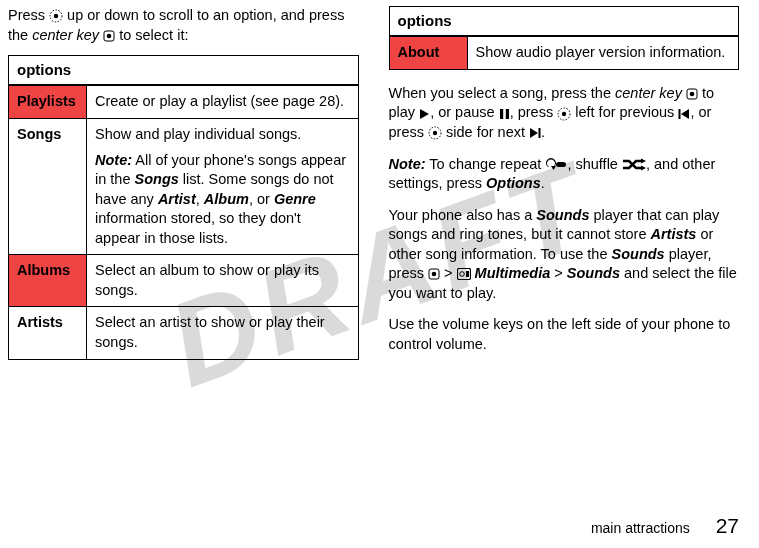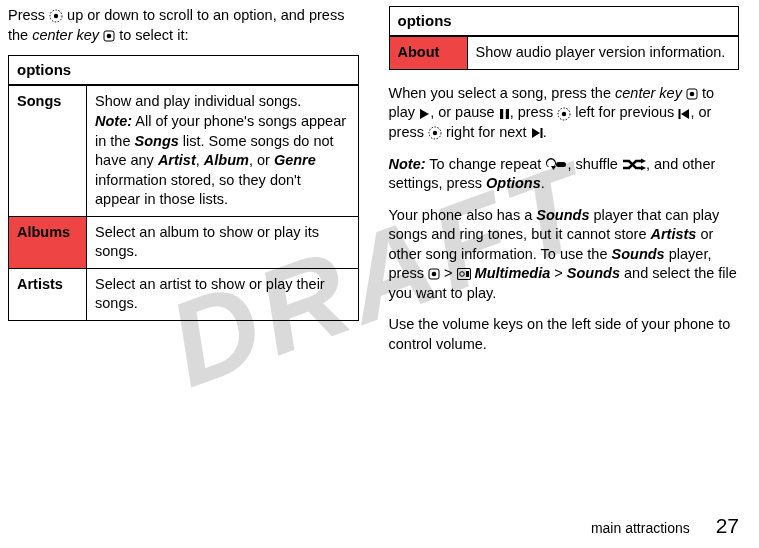--- a/index.html
+++ b/index.html
@@ -99,23 +99,27 @@
             <circle cx="6" cy="6" r="2.3" fill="#000"></circle>
           </svg></span><span> to select it:</span>
     </p>
 
     <table class="options">
       <tbody>
           <tr>
             <th class="hdr" colspan="2">options</th>
           </tr>
       <tr>
+        <td class="label">Playlists</td>
+        <td>Create or play a playlist (see page 28).</td>
+      </tr>
+      <tr>
         <td class="label white">Songs</td>
         <td>
-          <div style="margin-bottom:0">Show and play individual songs.</div>
+          <div style="margin-bottom:6px">Show and play individual songs.</div>
           <div>
             <span class="bold">Note:</span><span> All of your phone's songs appear in the </span><span class="bold cond">Songs</span><span> list. Some songs do not have any </span><span class="bold cond">Artist</span><span>, </span><span class="bold cond">Album</span><span>, or </span><span class="bold cond">Genre</span><span> information stored, so they don't appear in those lists.</span>
           </div>
         </td>
       </tr>
       <tr>
         <td class="label">Albums</td>
         <td>Select an album to show or play its songs.</td>
       </tr>
       <tr>
@@ -150,21 +154,21 @@
             <rect x="6.8" y="1" width="3.2" height="10" fill="#000"></rect>
           </svg></span><span>, press </span><span class="glyph"><svg width="14" height="14" viewBox="0 0 14 14">
             <circle cx="7" cy="7" r="6" fill="none" stroke="#000" stroke-width="1" stroke-dasharray="1.5 1.5"></circle>
             <circle cx="7" cy="7" r="2.2" fill="#000"></circle>
           </svg></span><span> left for previous </span><span class="glyph"><svg width="12" height="12" viewBox="0 0 12 12">
             <rect x="0.5" y="1" width="2" height="10" fill="#000"></rect>
             <polygon points="11,1 3,6 11,11" fill="#000"></polygon>
           </svg></span><span>, or press </span><span class="glyph"><svg width="14" height="14" viewBox="0 0 14 14">
             <circle cx="7" cy="7" r="6" fill="none" stroke="#000" stroke-width="1" stroke-dasharray="1.5 1.5"></circle>
             <circle cx="7" cy="7" r="2.2" fill="#000"></circle>
-          </svg></span><span> right for next </span><span class="glyph"><svg width="12" height="12" viewBox="0 0 12 12">
+          </svg></span><span> side for next </span><span class="glyph"><svg width="12" height="12" viewBox="0 0 12 12">
             <polygon points="1,1 9,6 1,11" fill="#000"></polygon>
             <rect x="9.5" y="1" width="2" height="10" fill="#000"></rect>
           </svg></span><span>.</span>
     </p>
 
     <p class="para">
       <span class="bold">Note:</span><span> To change repeat </span><span class="glyph"><svg width="22" height="13" viewBox="0 0 22 13">
             <path d="M3 9 A5 5 0 1 1 9 9 L8 9 A4 4 0 1 0 4 9 Z" fill="#000"></path>
             <polygon points="6,8 11,8 8.5,12" fill="#000"></polygon>
             <rect x="11" y="4" width="10" height="5" rx="2.5" fill="#000"></rect>

